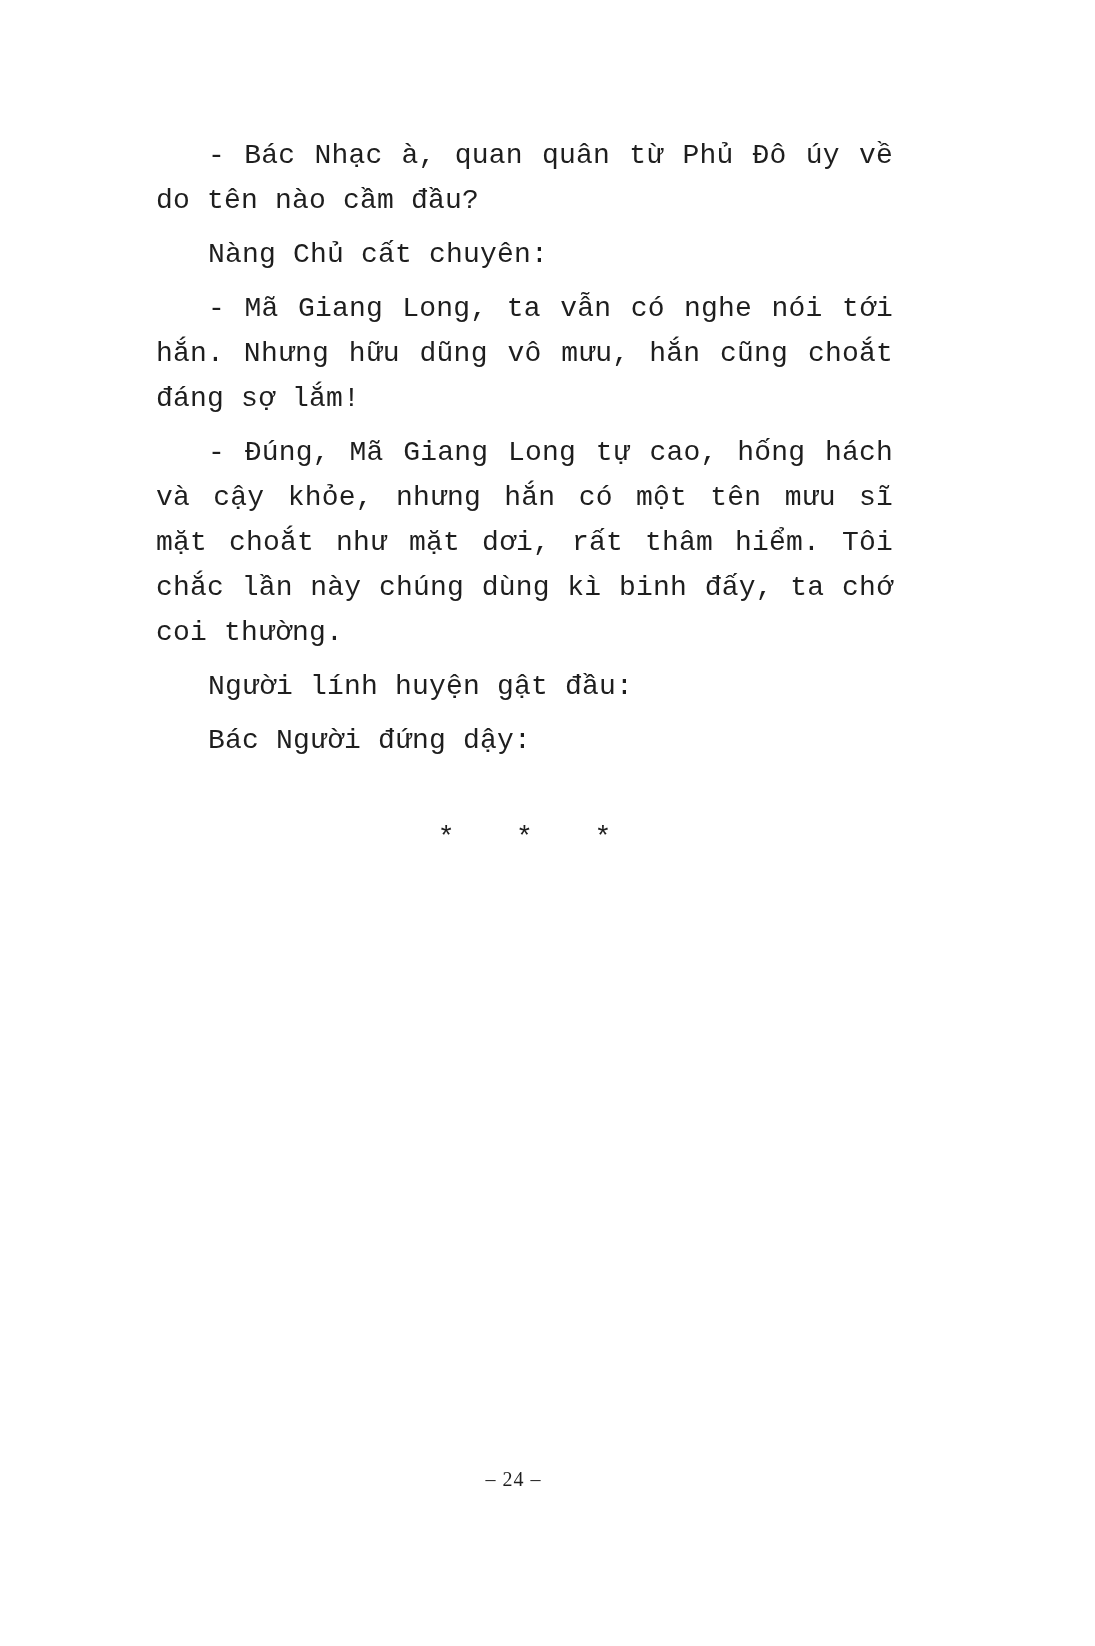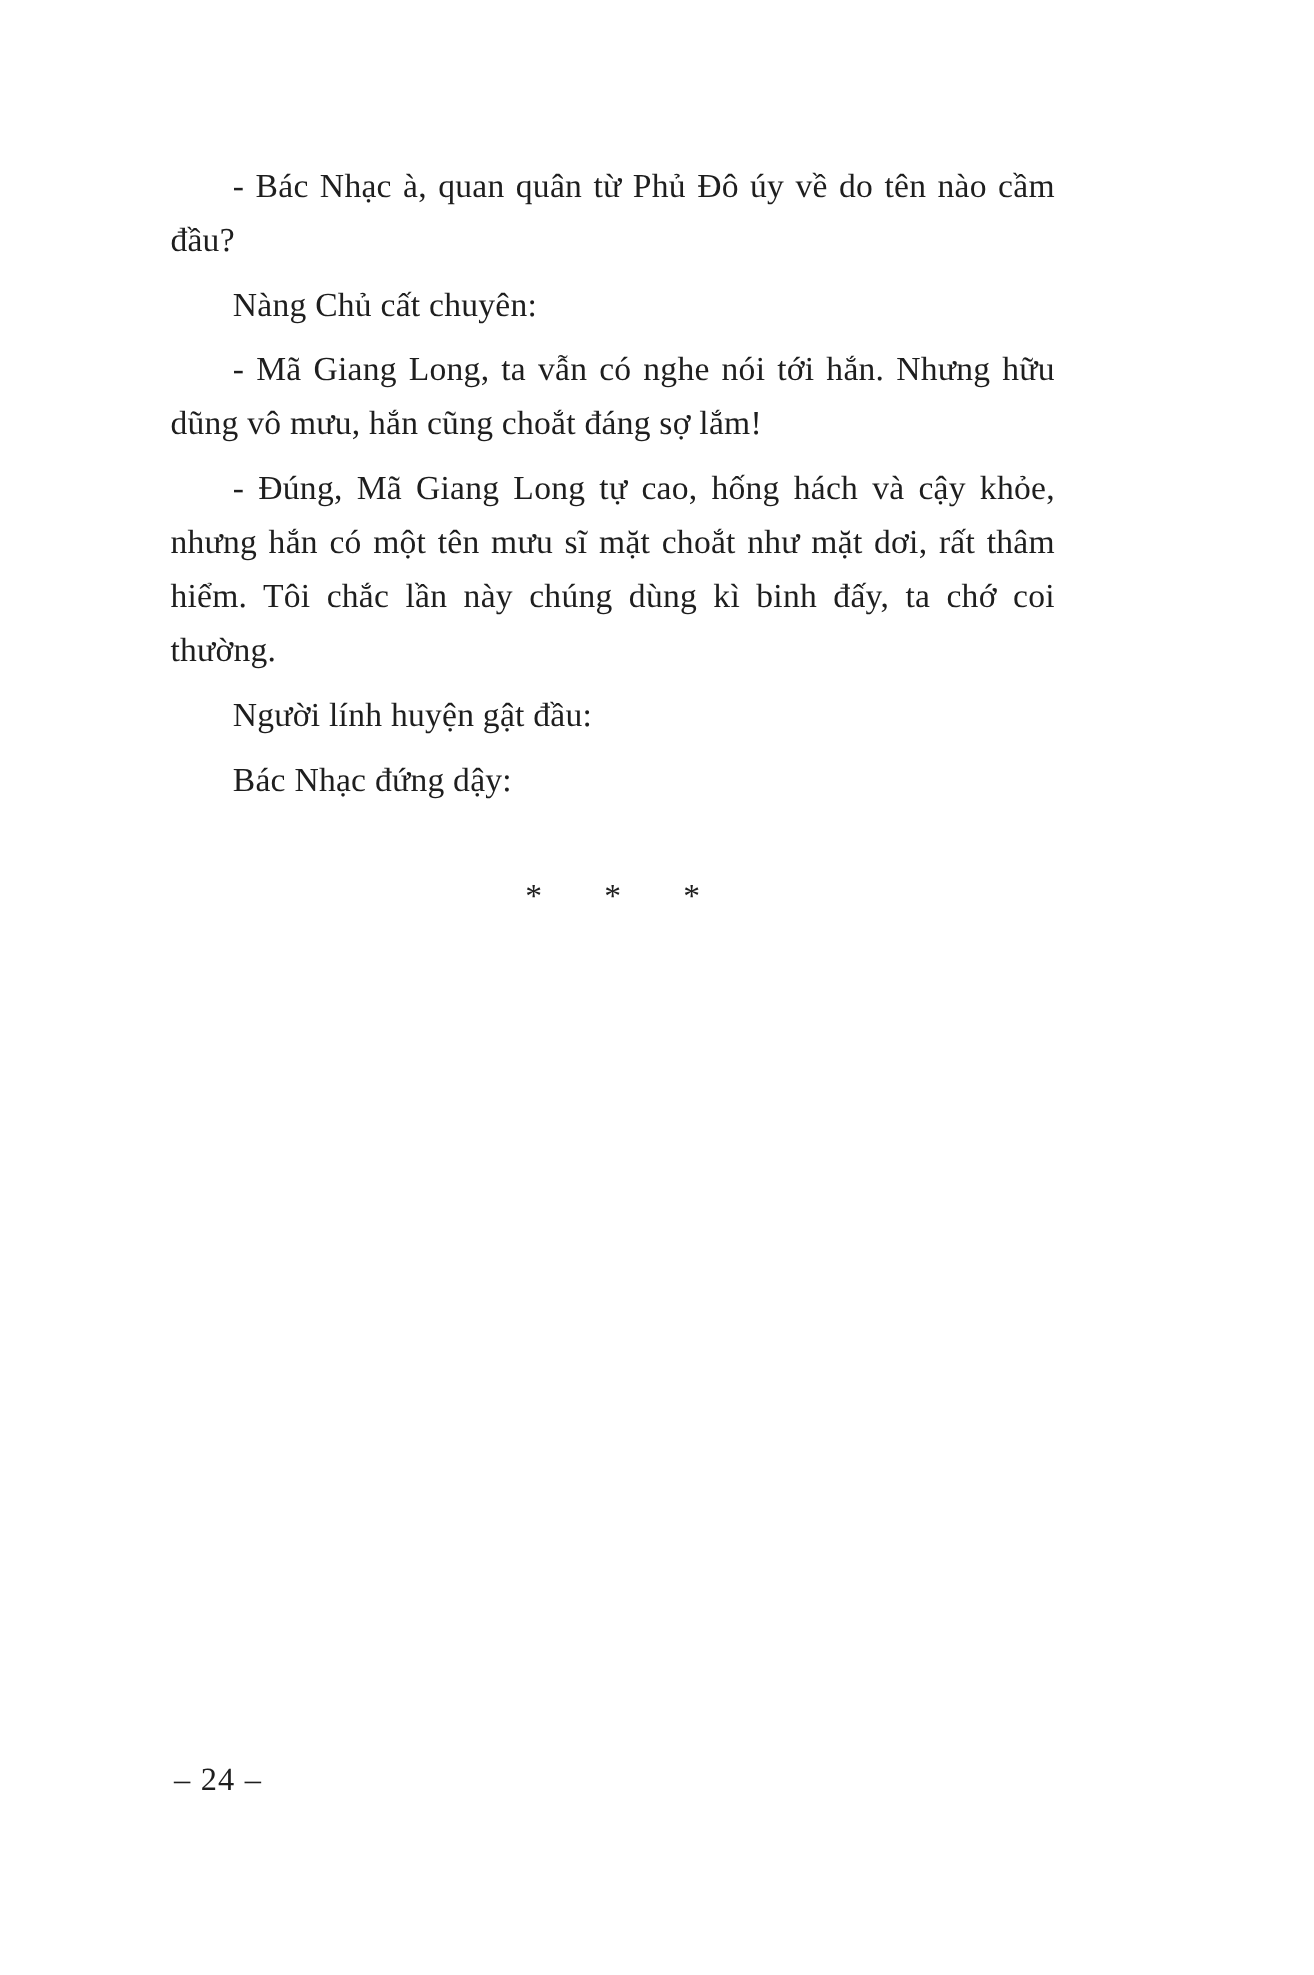--- a/index.html
+++ b/index.html
@@ -14,22 +14,23 @@
     height: 1646px;
     background: #ffffff;
     font-family: "Liberation Serif", "DejaVu Serif", serif;
     color: #1e1e1e;
     overflow: hidden;
   }
 
   .text-block {
     position: absolute;
     top: 133px;
-    left: 142px;
+    left: 156px;
     width: 737px;
+    font-family: Liberation Mono, monospace;
   }
 
   .text-block p {
     font-size: 28px;
     line-height: 45px;
     text-align: justify;
     text-indent: 52px;
     margin-bottom: 9px;
     letter-spacing: 0.2px;
   }
@@ -41,33 +42,33 @@
     word-spacing: 1.6em;
     margin: 52px 0 56px 0;
     color: #1e1e1e;
   }
 
   .page-number {
     position: absolute;
     top: 1468px;
     left: 145px;
     width: 737px;
-    text-align: left;
-    font-size: 27px;
+    text-align: center;
+    font-size: 20px;
     color: #1e1e1e;
     letter-spacing: 1px;
   }
 </style>
 </head>
 <body>
 
 <div class="book-page">
   <div class="text-block">
     <p>- Bác Nhạc à, quan quân từ Phủ Đô úy về do tên nào cầm đầu?</p>
     <p>Nàng Chủ cất chuyên:</p>
     <p>- Mã Giang Long, ta vẫn có nghe nói tới hắn. Nhưng hữu dũng vô mưu, hắn cũng choắt đáng sợ lắm!</p>
     <p>- Đúng, Mã Giang Long tự cao, hống hách và cậy khỏe, nhưng hắn có một tên mưu sĩ mặt choắt như mặt dơi, rất thâm hiểm. Tôi chắc lần này chúng dùng kì binh đấy, ta chớ coi thường.</p>
     <p>Người lính huyện gật đầu:</p>
-    <p>Bác Nhạc đứng dậy:</p>
+    <p>Bác Người đứng dậy:</p>
     <div class="separator">* * *</div>
   </div>
   <div class="page-number">– 24 –</div>
 </div>
 
 </body></html>

